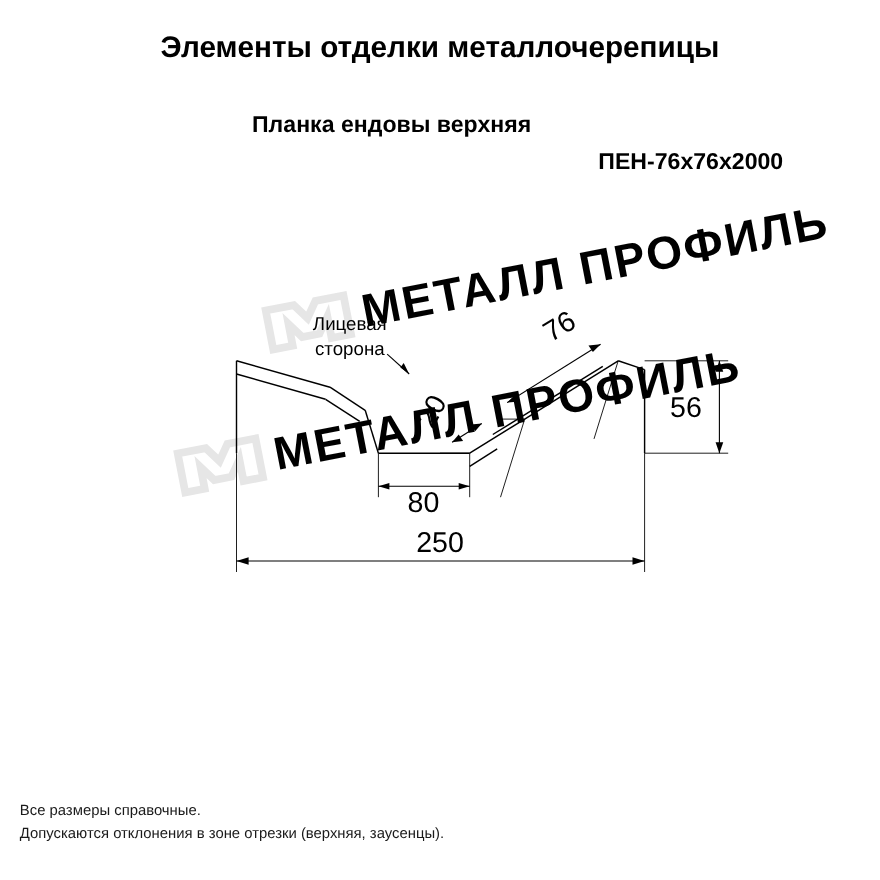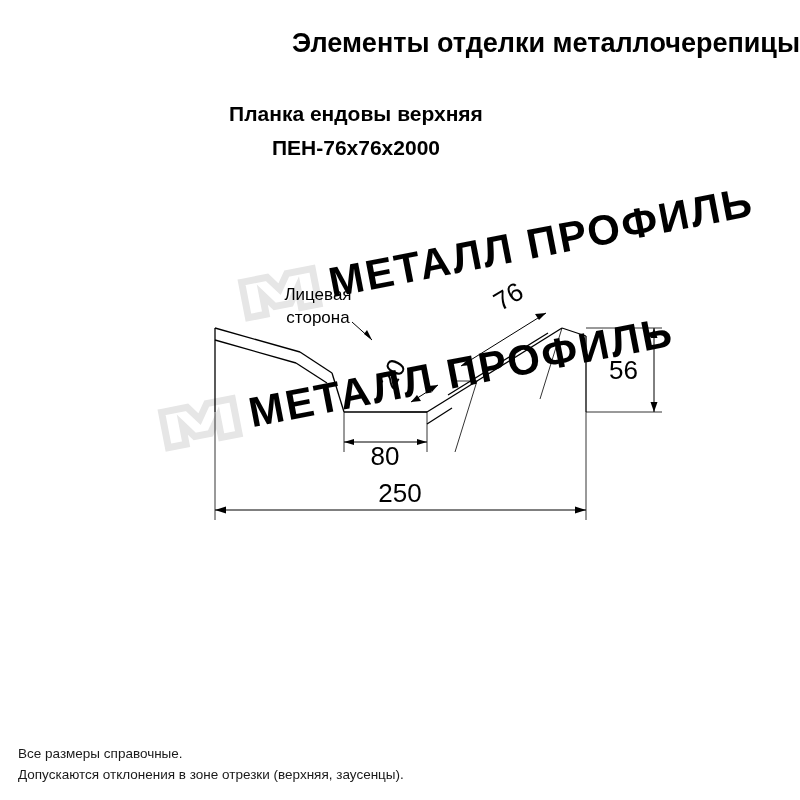--- a/index.html
+++ b/index.html
@@ -18,21 +18,21 @@
   .page {
     position: relative;
     width: 800px;
     height: 800px;
   }
   .title-block {
     position: absolute;
     top: 26px;
     left: 0;
     width: 800px;
-    text-align: right;
+    text-align: center;
   }
   .title-main {
     font-size: 27px;
     font-weight: bold;
     letter-spacing: 0px;
     line-height: 34px;
   }
   .subtitle-block {
     position: absolute;
     top: 100px;
@@ -43,40 +43,41 @@
   .subtitle-1 {
     font-size: 21px;
     font-weight: bold;
     line-height: 28px;
   }
   .subtitle-2 {
     font-size: 21px;
     font-weight: bold;
     line-height: 28px;
     margin-top: 6px;
+    text-align: right;
   }
   .drawing {
     position: absolute;
     top: 180px;
     left: 0;
     width: 800px;
     height: 420px;
   }
   .watermark {
     position: absolute;
     left: 0;
     top: 0;
     width: 800px;
     height: 800px;
     pointer-events: none;
   }
   .footer {
     position: absolute;
     left: 18px;
-    bottom: 15px;
+    bottom: 32px;
     font-size: 13.5px;
     line-height: 21px;
     color: #1a1a1a;
   }
   .footer div {
     white-space: nowrap;
   }
   svg text {
     font-family: "Liberation Sans", sans-serif;
     fill: #000;

